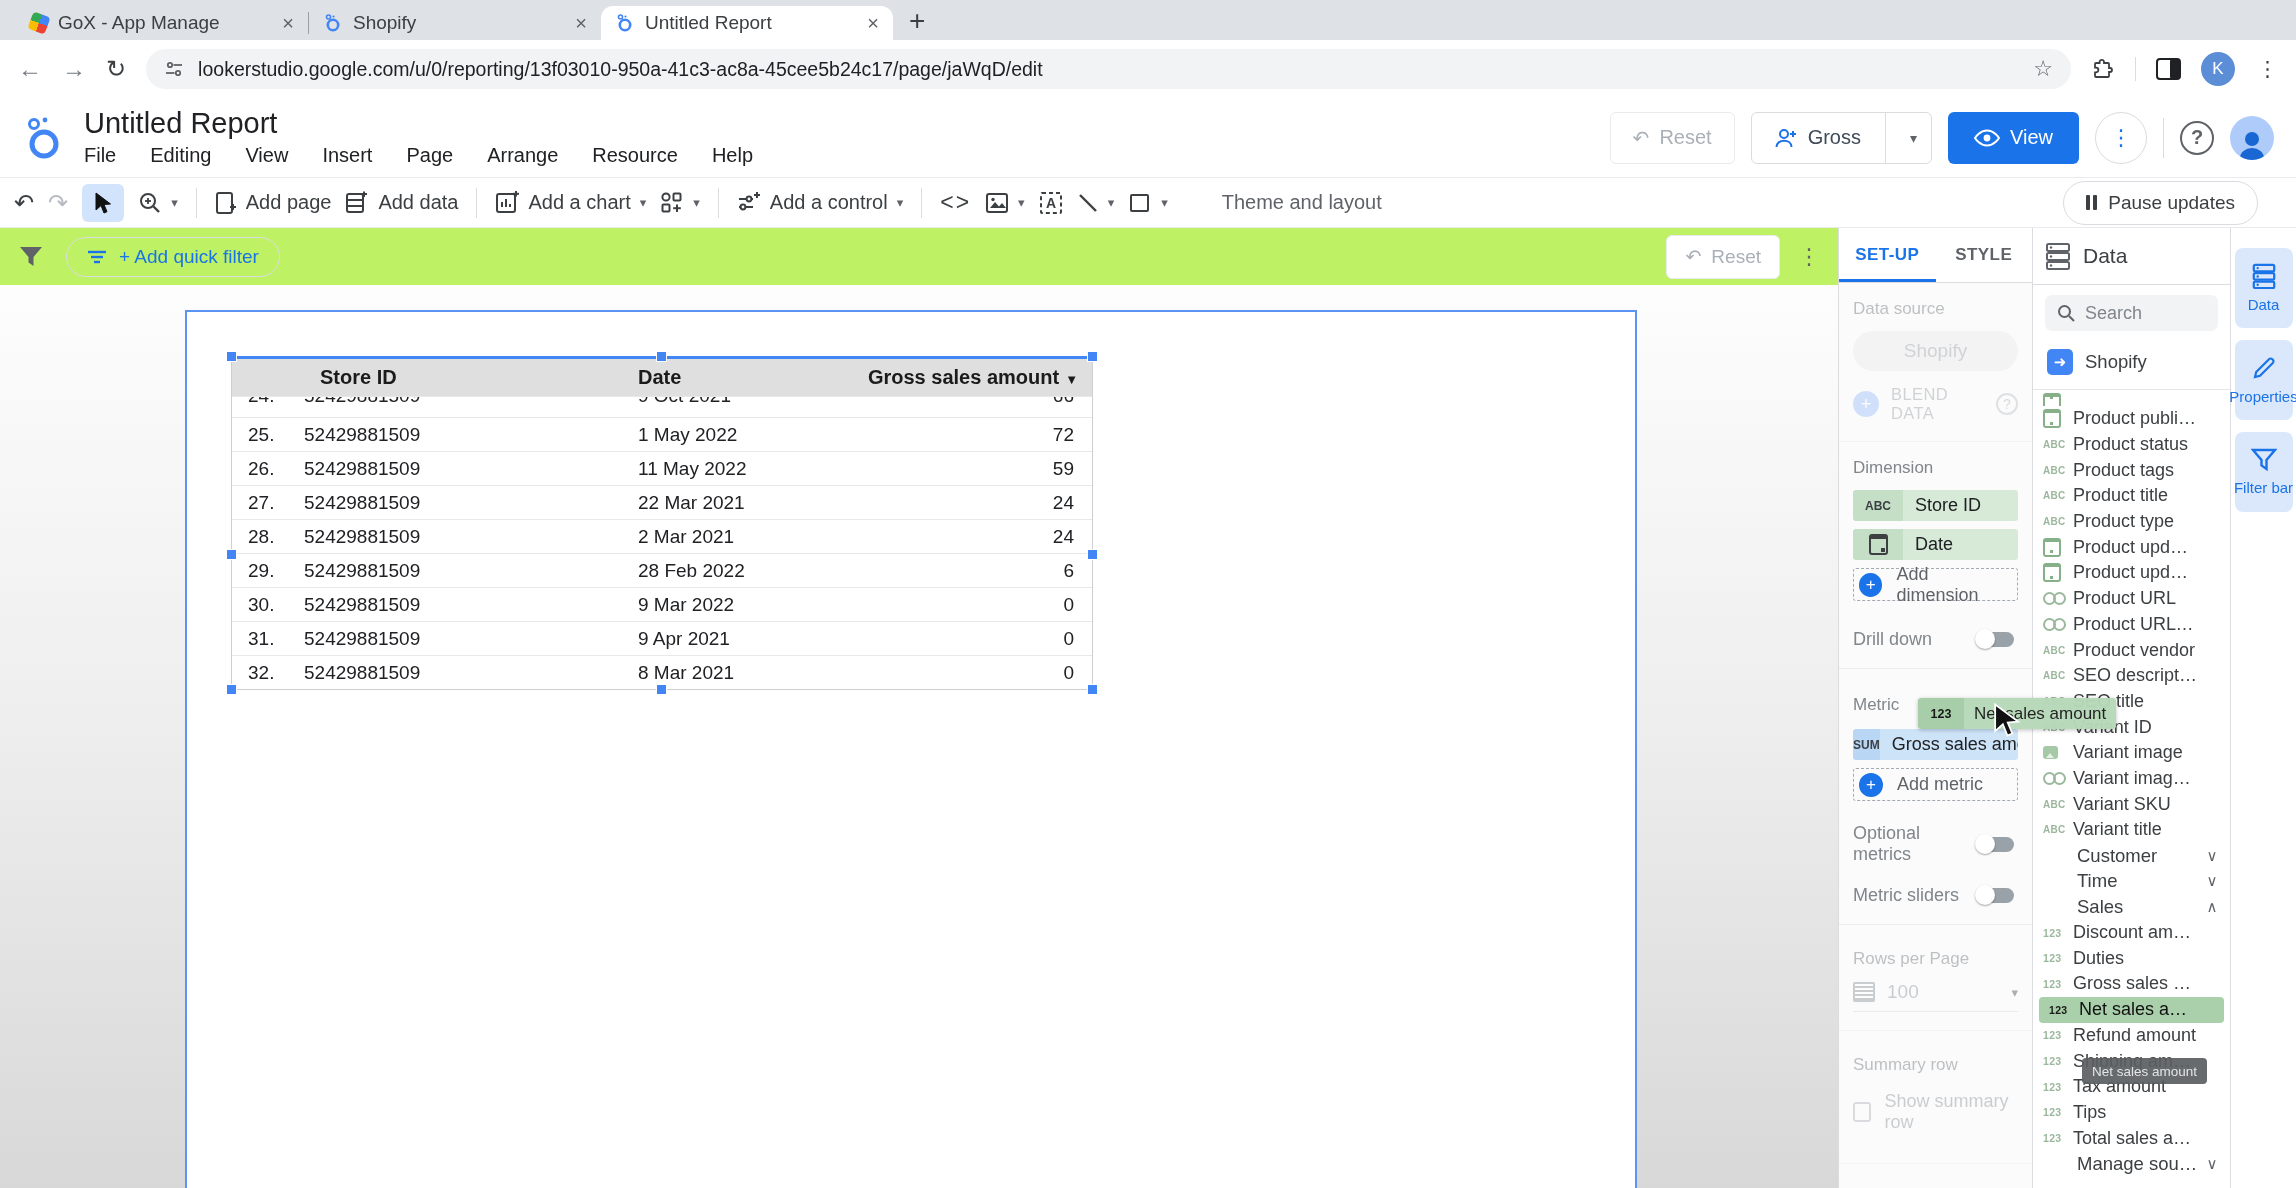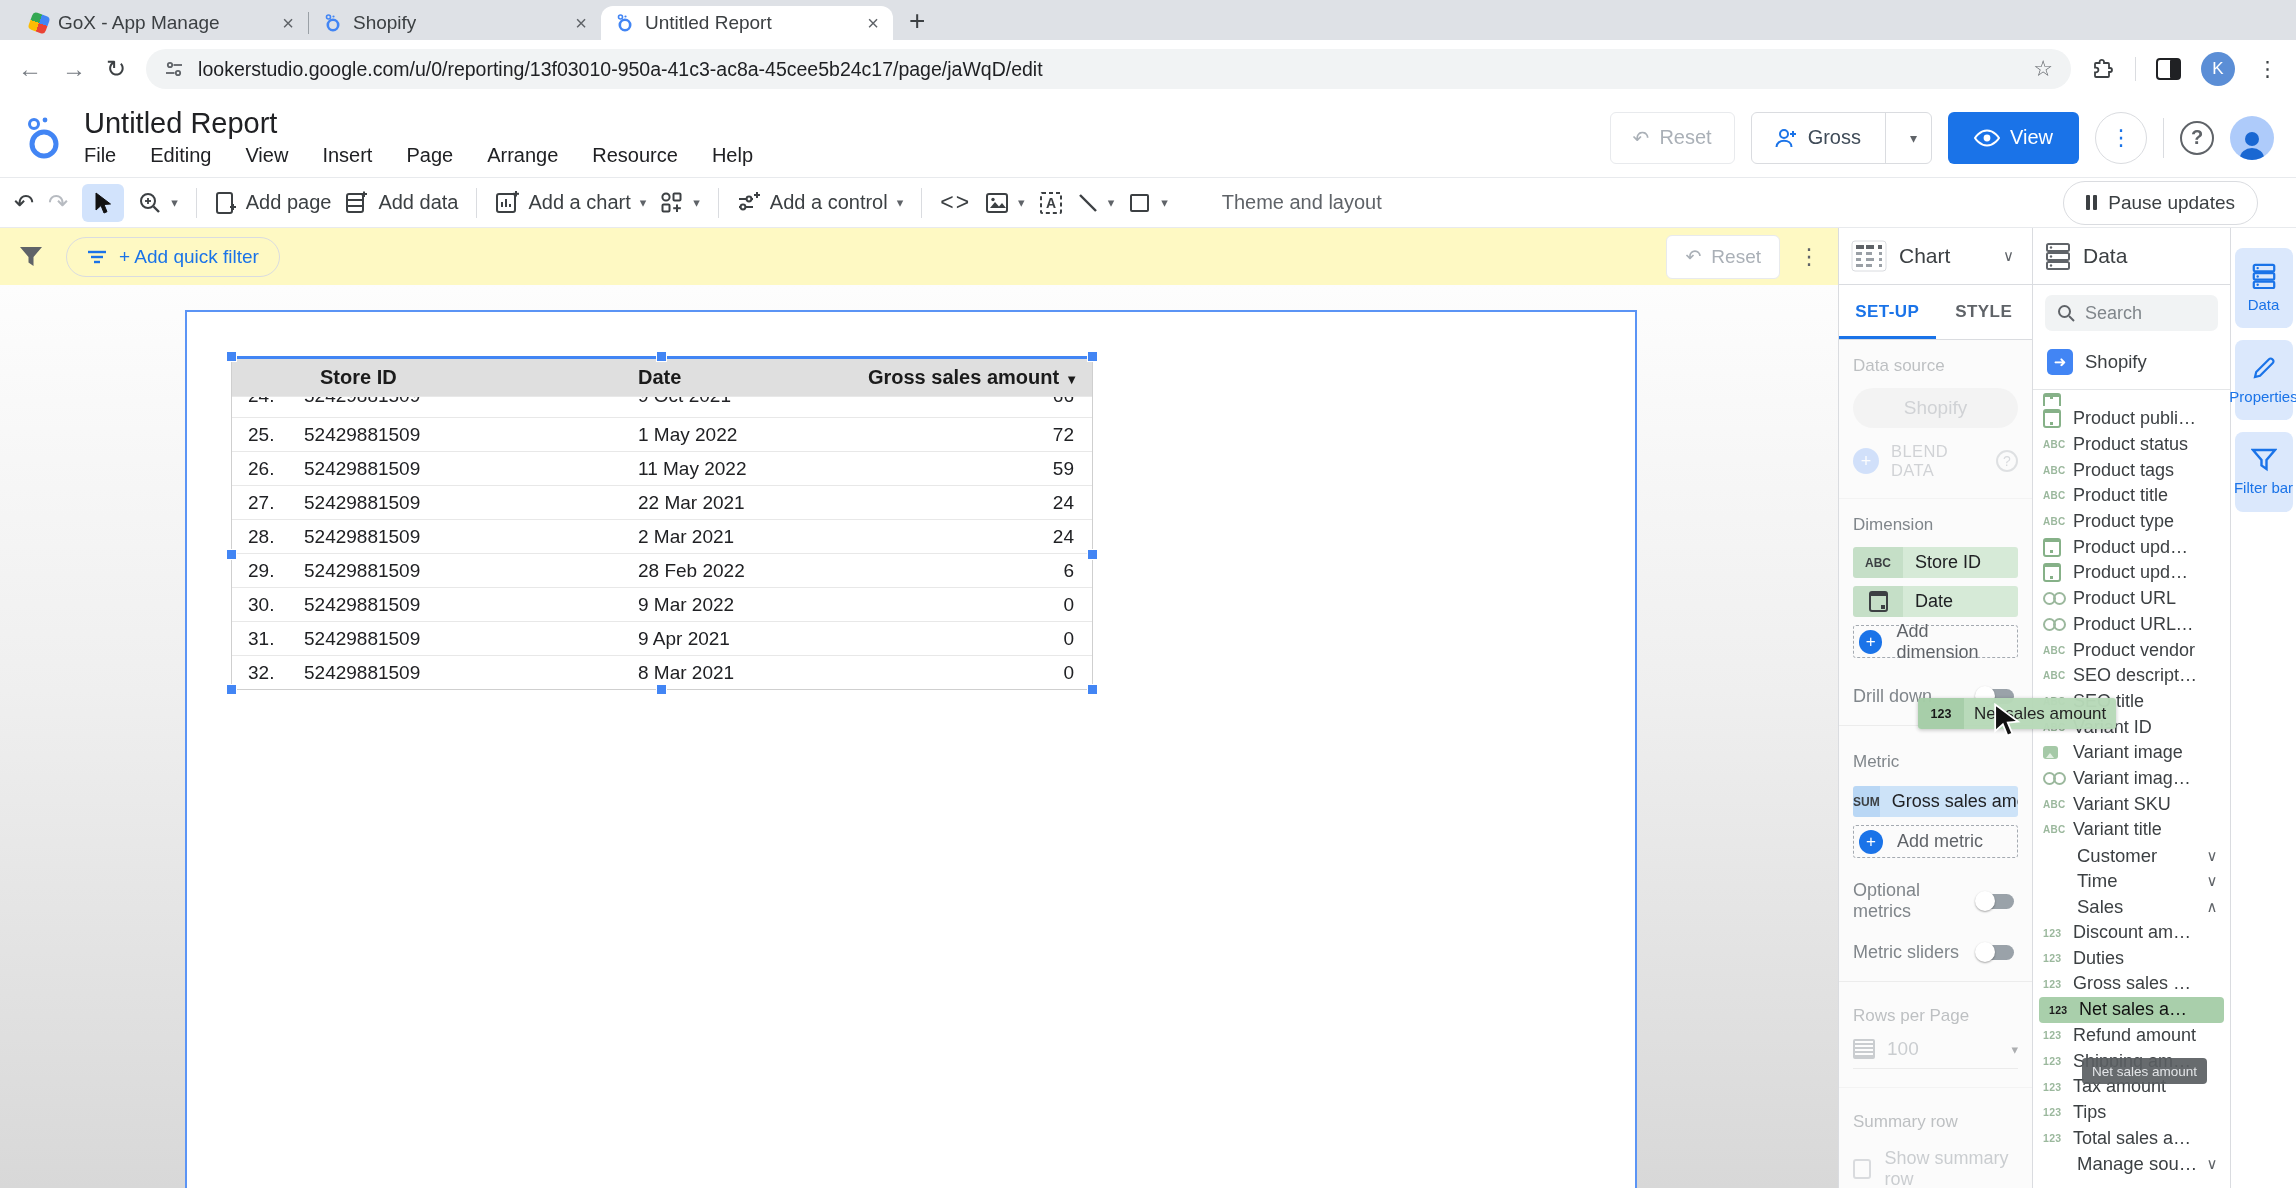--- a/index.html
+++ b/index.html
@@ -48,21 +48,21 @@
 .tdiv{width:1px;height:30px;background:#dadce0;margin:0 4px}
 .tool{display:flex;align-items:center;gap:9px;font-size:20px;color:#3c4043}
 .caret{font-size:13px;color:#5f6368}
 .theme-lbl{margin-left:40px;font-size:20px;color:#5f6368}
 .pause{margin-left:auto;margin-right:24px;height:44px;border:1px solid #dadce0;border-radius:22px;display:flex;align-items:center;gap:11px;padding:0 22px;font-size:19px;color:#3c4043}
 .pauseic{display:flex;gap:3px}
 .pauseic i{width:4px;height:15px;background:#3c4043;border-radius:1px}
 
 .main{display:flex;height:960px}
 .canvascol{width:1838px;display:flex;flex-direction:column}
-.filterbar{height:57px;background:#fef9c3;display:flex;align-items:center;padding:0 18px;gap:22px}
+.filterbar{height:57px;background:#bef264;display:flex;align-items:center;padding:0 18px;gap:22px}
 .quickpill{height:40px;border:1px solid #dadce0;border-radius:21px;display:flex;align-items:center;gap:12px;padding:0 20px;color:#1a73e8;font-size:19px}
 .fb-right{margin-left:auto;display:flex;align-items:center;gap:18px}
 .btn.reset.small{height:44px;font-size:19px;padding:0 18px}
 .fb-kebab{color:#5f6368;font-size:22px}
 .canvas{position:relative;flex:1;background:linear-gradient(180deg,#fdfdfd 0%,#efefef 45%,#d8d8d8 100%);overflow:hidden}
 .page{position:absolute;left:185px;top:25px;width:1452px;height:900px;background:#fff;border:2px solid #5b94f5;border-bottom:none}
 
 .tablewrap{position:absolute;left:44px;top:46px;width:862px;background:#fff;border:1px solid #cfcfcf}
 .tablewrap::before{content:"";position:absolute;left:-1px;right:-1px;top:-3px;height:3px;background:#4285f4}
 .thead{height:37px;background:#dfdfdf;display:grid;grid-template-columns:72px 332px 1fr 240px;align-items:center;font-size:20px;font-weight:700;color:#1b1b1b}
@@ -479,39 +479,20 @@
           <span class="hd" style="right:-6px;top:calc(50% + 25px)"></span>
           <span class="hd" style="left:-6px;bottom:-6px"></span>
           <span class="hd" style="left:calc(50% - 6px);bottom:-6px"></span>
           <span class="hd" style="right:-6px;bottom:-6px"></span>
         </div>
       </div>
     </div>
   </div>
 
   <div class="cpanel">
-    <div class="panelh">
-      <svg width="36" height="32" viewBox="0 0 36 32">
-          <rect x="1" y="1" width="34" height="30" rx="3" fill="#fff" stroke="#dadce0"></rect>
-          <rect x="5" y="5" width="8" height="4" fill="#5f6368"></rect>
-          <rect x="15" y="5" width="8" height="4" fill="#5f6368"></rect>
-          <rect x="27" y="5" width="4" height="4" fill="#5f6368"></rect>
-          <rect x="5" y="12" width="6" height="3" fill="#9aa0a6"></rect>
-          <rect x="15" y="12" width="6" height="3" fill="#9aa0a6"></rect>
-          <rect x="28" y="12" width="3" height="3" fill="#9aa0a6"></rect>
-          <rect x="5" y="18" width="5" height="3" fill="#9aa0a6"></rect>
-          <rect x="15" y="18" width="8" height="3" fill="#9aa0a6"></rect>
-          <rect x="28" y="18" width="3" height="3" fill="#9aa0a6"></rect>
-          <rect x="5" y="24" width="7" height="3" fill="#9aa0a6"></rect>
-          <rect x="15" y="24" width="6" height="3" fill="#9aa0a6"></rect>
-          <rect x="28" y="24" width="3" height="3" fill="#9aa0a6"></rect>
-        </svg>
-      <span class="plabel">Chart</span>
-      <span class="ph-caret">∨</span>
-    </div>
     <div class="cptabs">
       <div class="cptab active">SET-UP</div>
       <div class="cptab">STYLE</div>
     </div>
     <div class="cpbody">
       <div class="sec dim">
         <div class="seclabel">Data source</div>
         <div class="srcpill">Shopify</div>
         <div class="blendrow">
           <span class="blend-plus">+</span>

